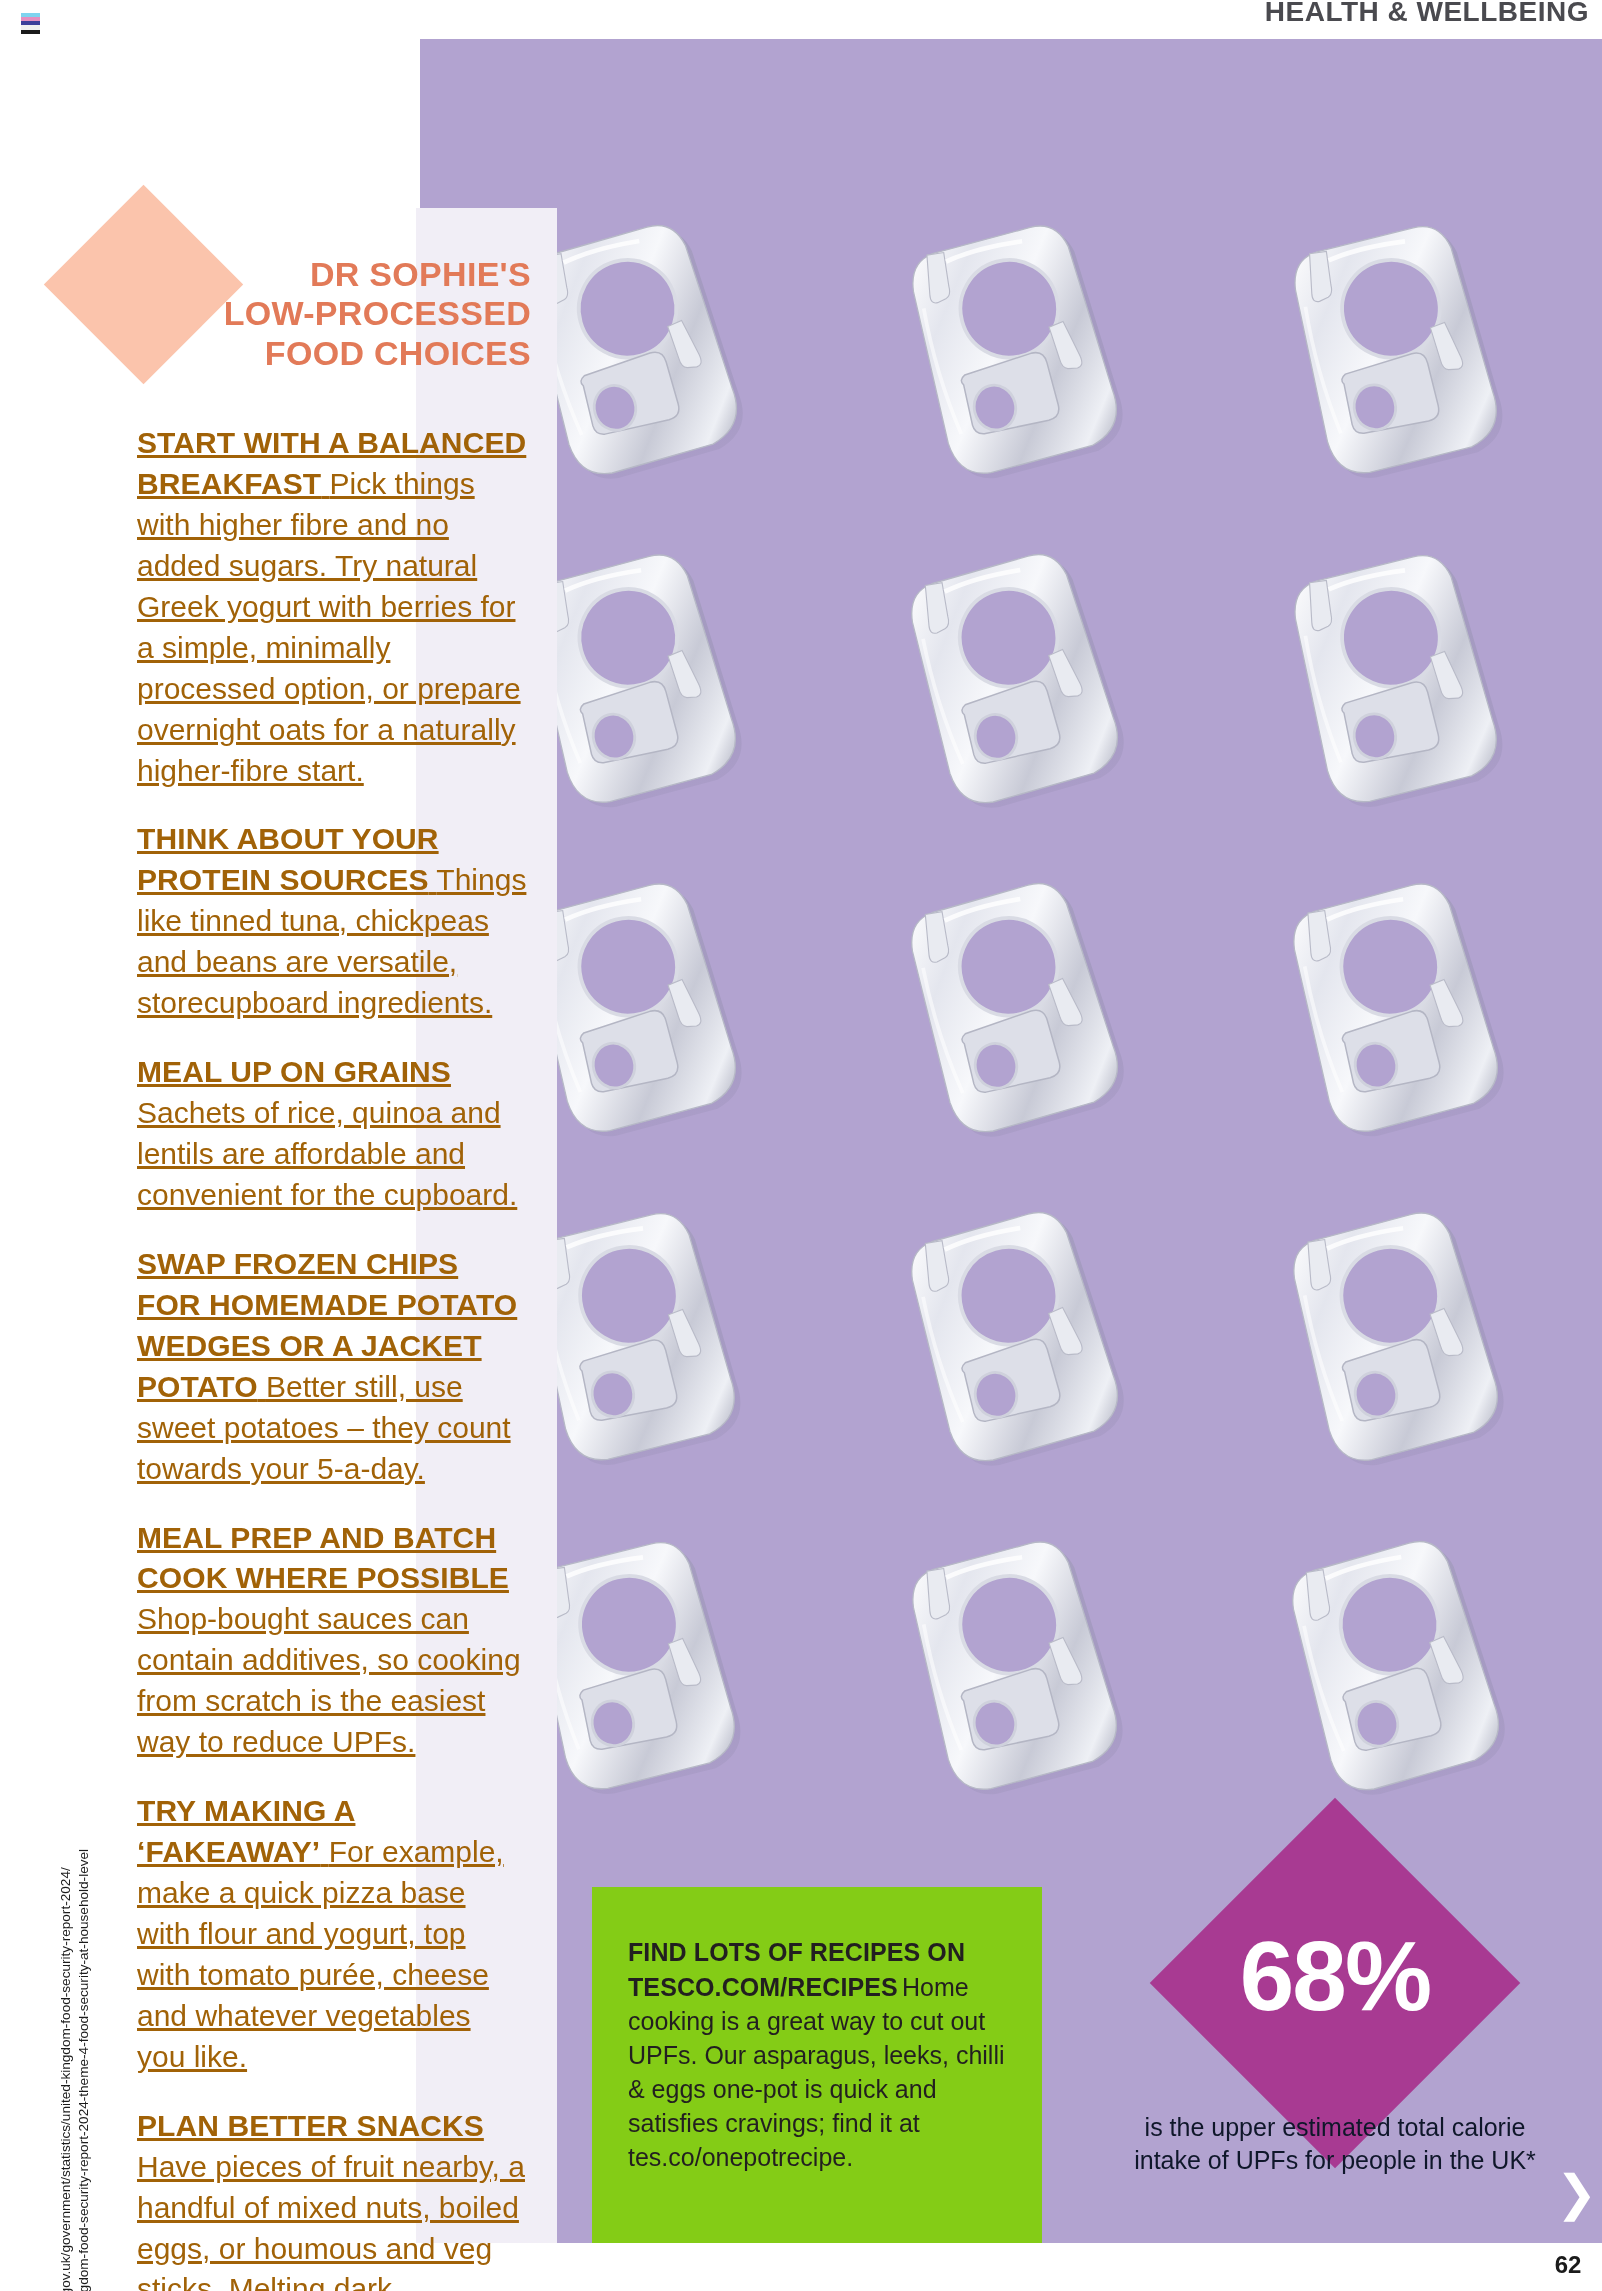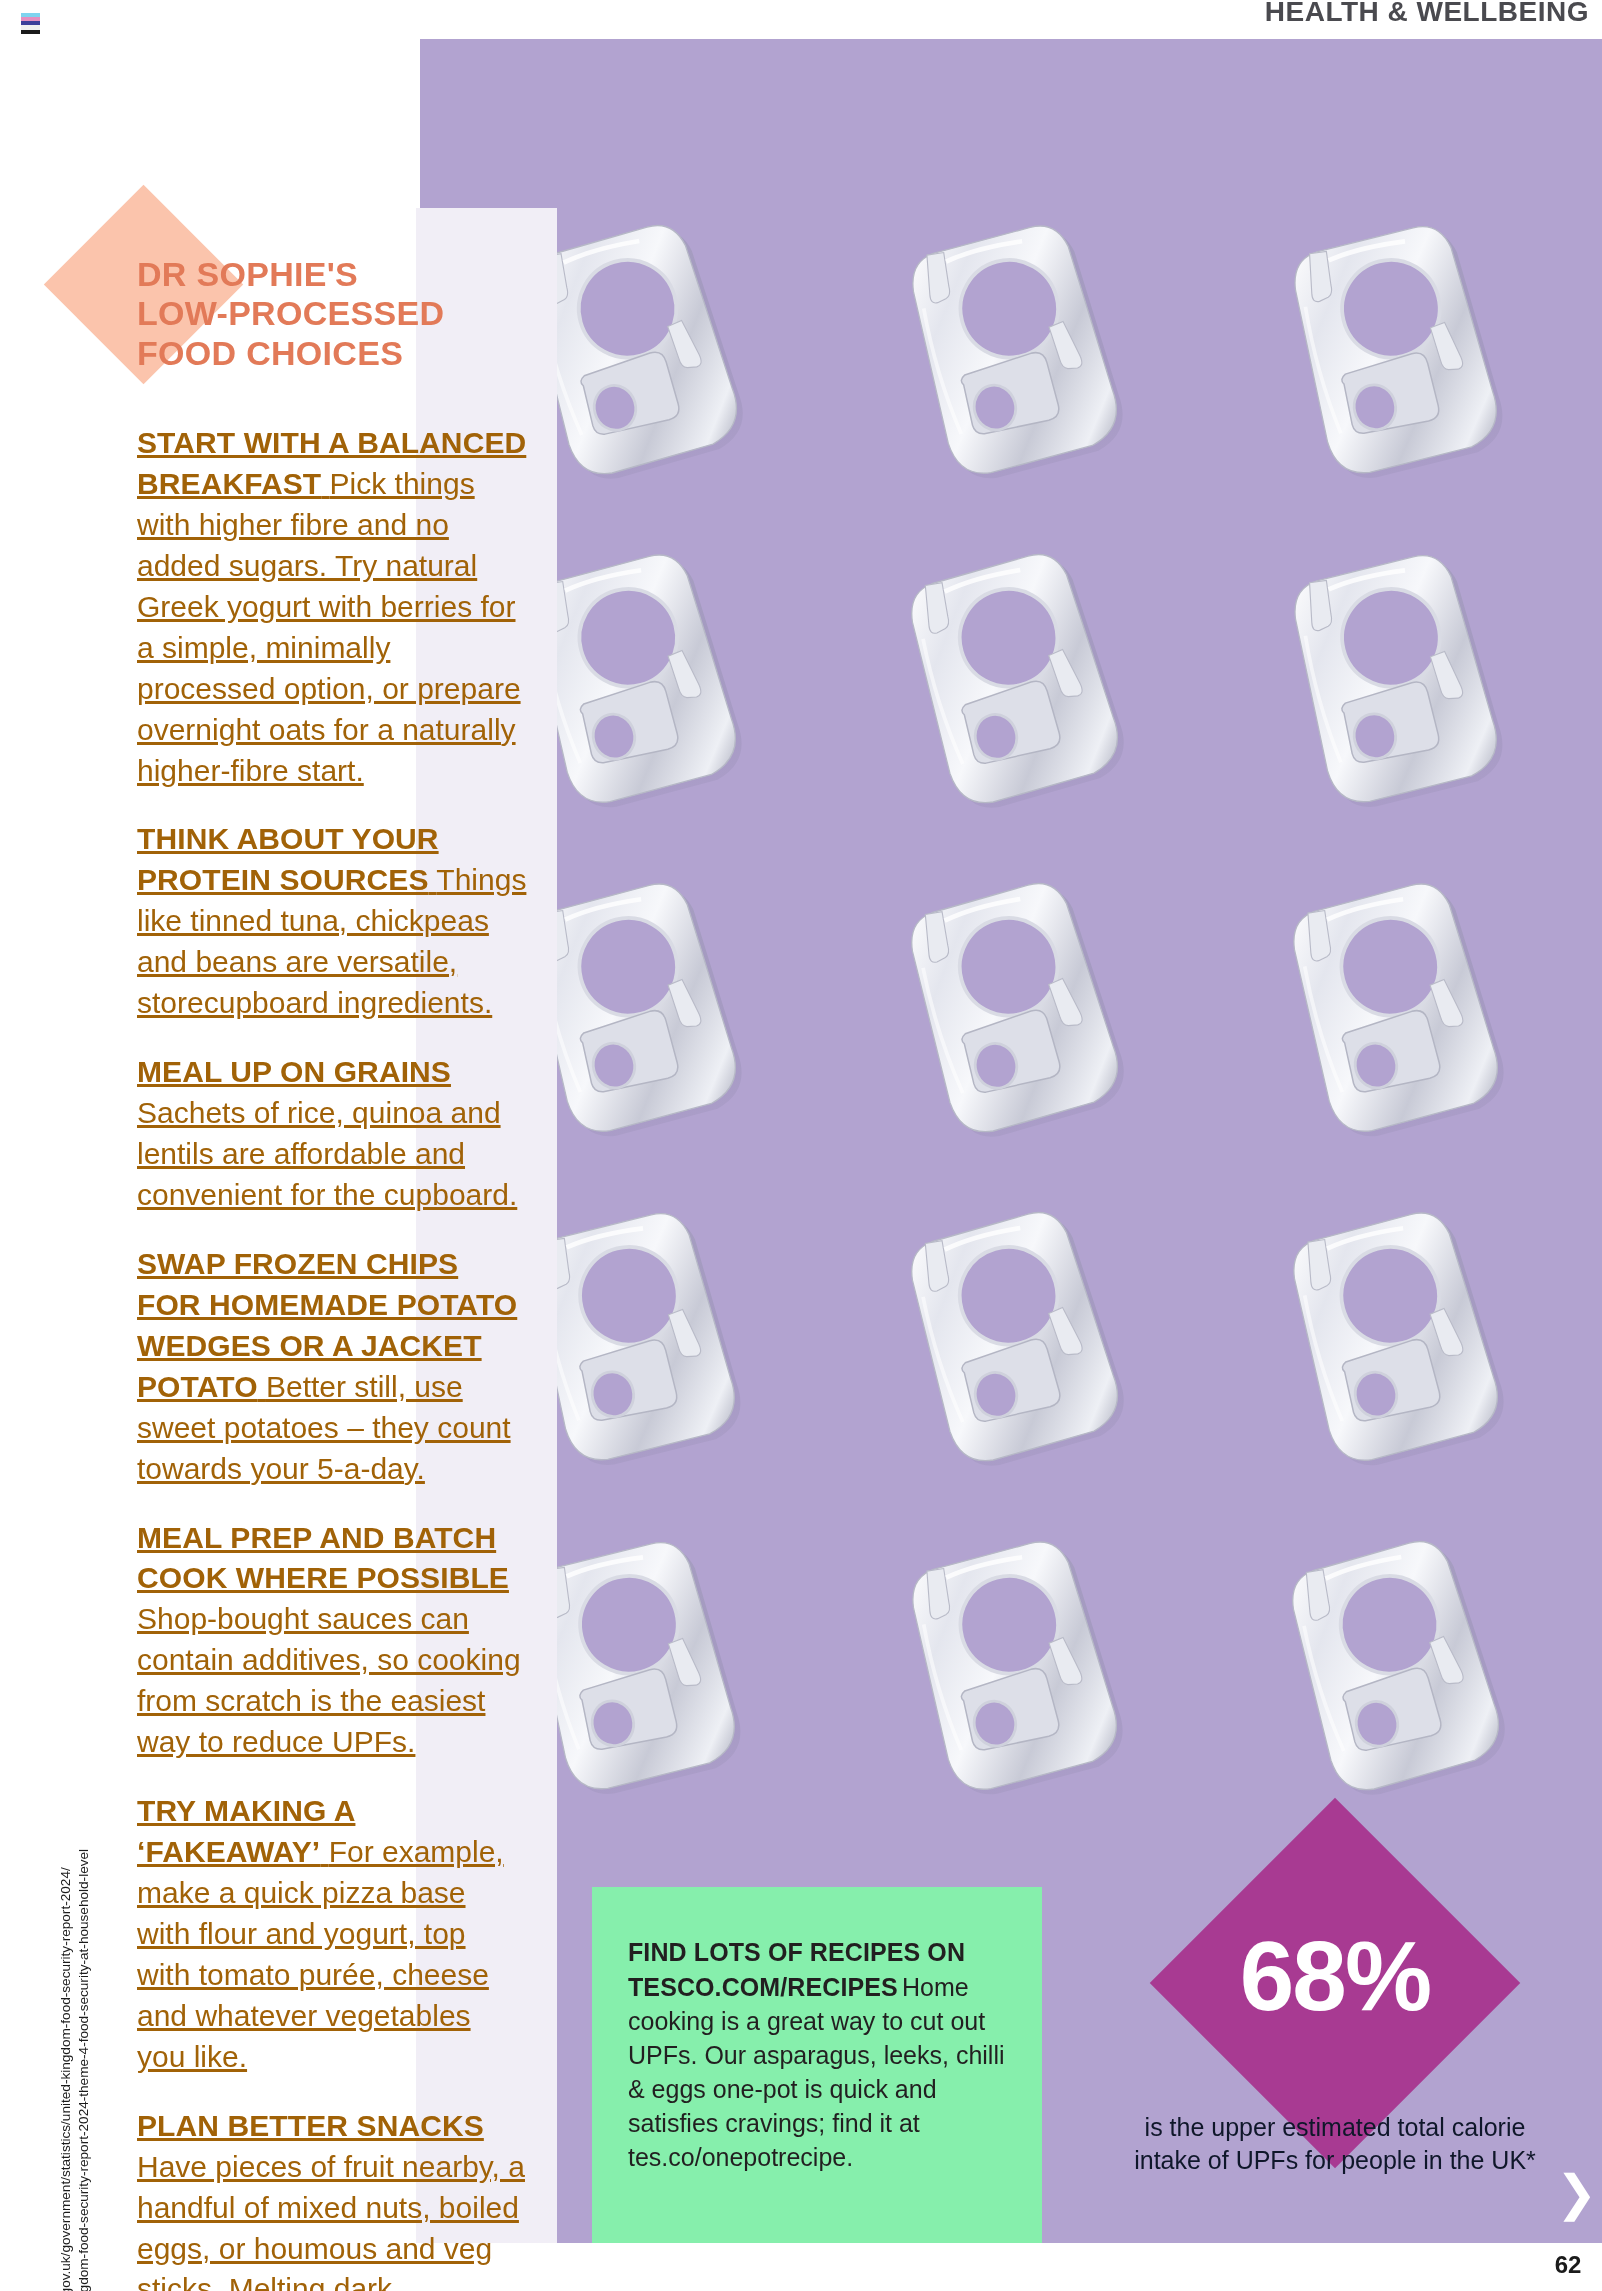--- a/index.html
+++ b/index.html
@@ -70,21 +70,21 @@
   
   #article-heading {
     position:absolute; left:137px; top:255px;
     width:394px;
     font-size:34px; font-weight:bold;
     line-height:1.16;
     letter-spacing:0.3px;
     color:#e27a58;
     text-transform:uppercase;
   }
-  #article-heading div { white-space:nowrap; }
+  #article-heading div { white-space:nowrap;text-align:right; }
 
   
   #tips {
     position:absolute; left:137px; top:423px;
     width:390px;
   }
   .tip {
     font-size:30px;
     line-height:1.365;
     color:#a16207;
@@ -104,21 +104,21 @@
     line-height:1.35;
     color:#1b1b1b;
     text-align:left;
     white-space:nowrap;
   }
 
   
   #recipe-box {
     position:absolute; left:592px; top:1887px;
     width:450px; height:356px;
-    background:#86efac;
+    background:#84cc16;
   }
   #recipe-box .inner { padding:49px 36px 0 36px; }
   #recipe-box .rb-title {
     font-size:25px; font-weight:bold;
     line-height:1.34; color:#221f20;
     letter-spacing:0.1px;
   }
   #recipe-box .rb-body {
     font-size:25px; line-height:1.36;
     color:#221f20;

